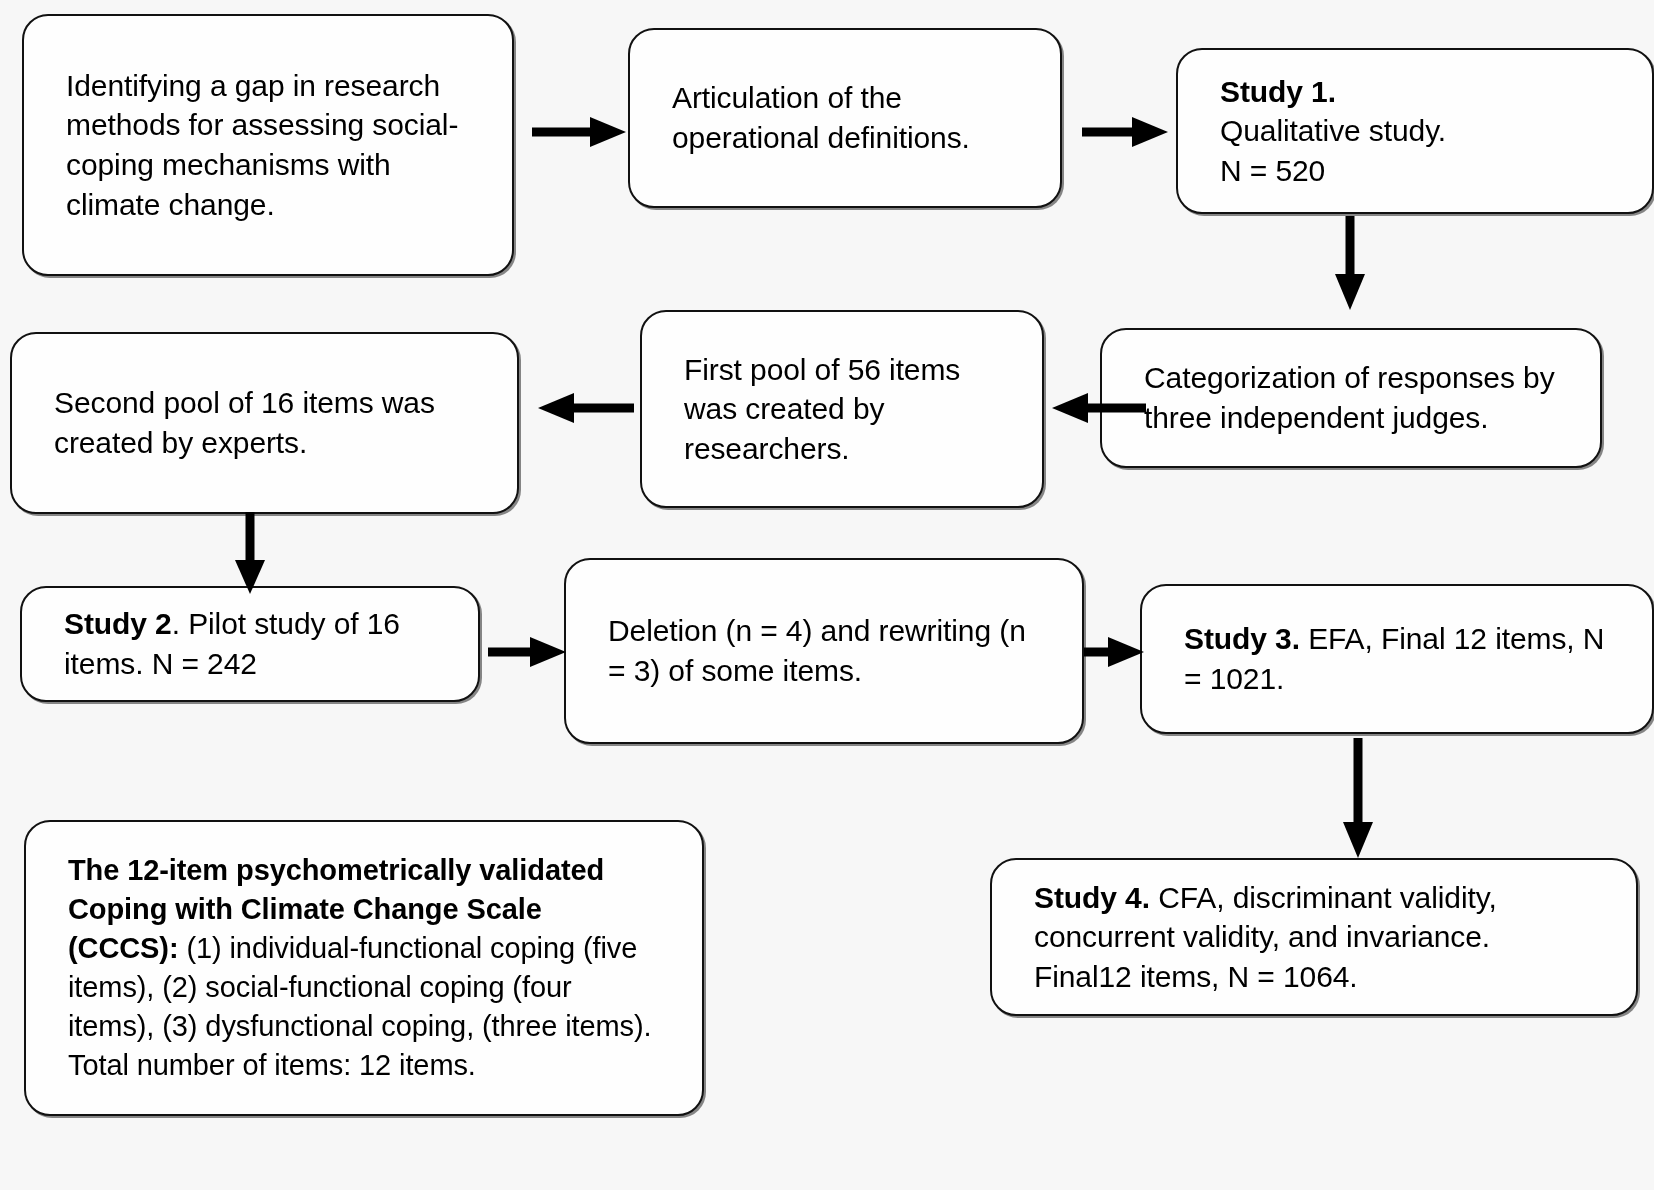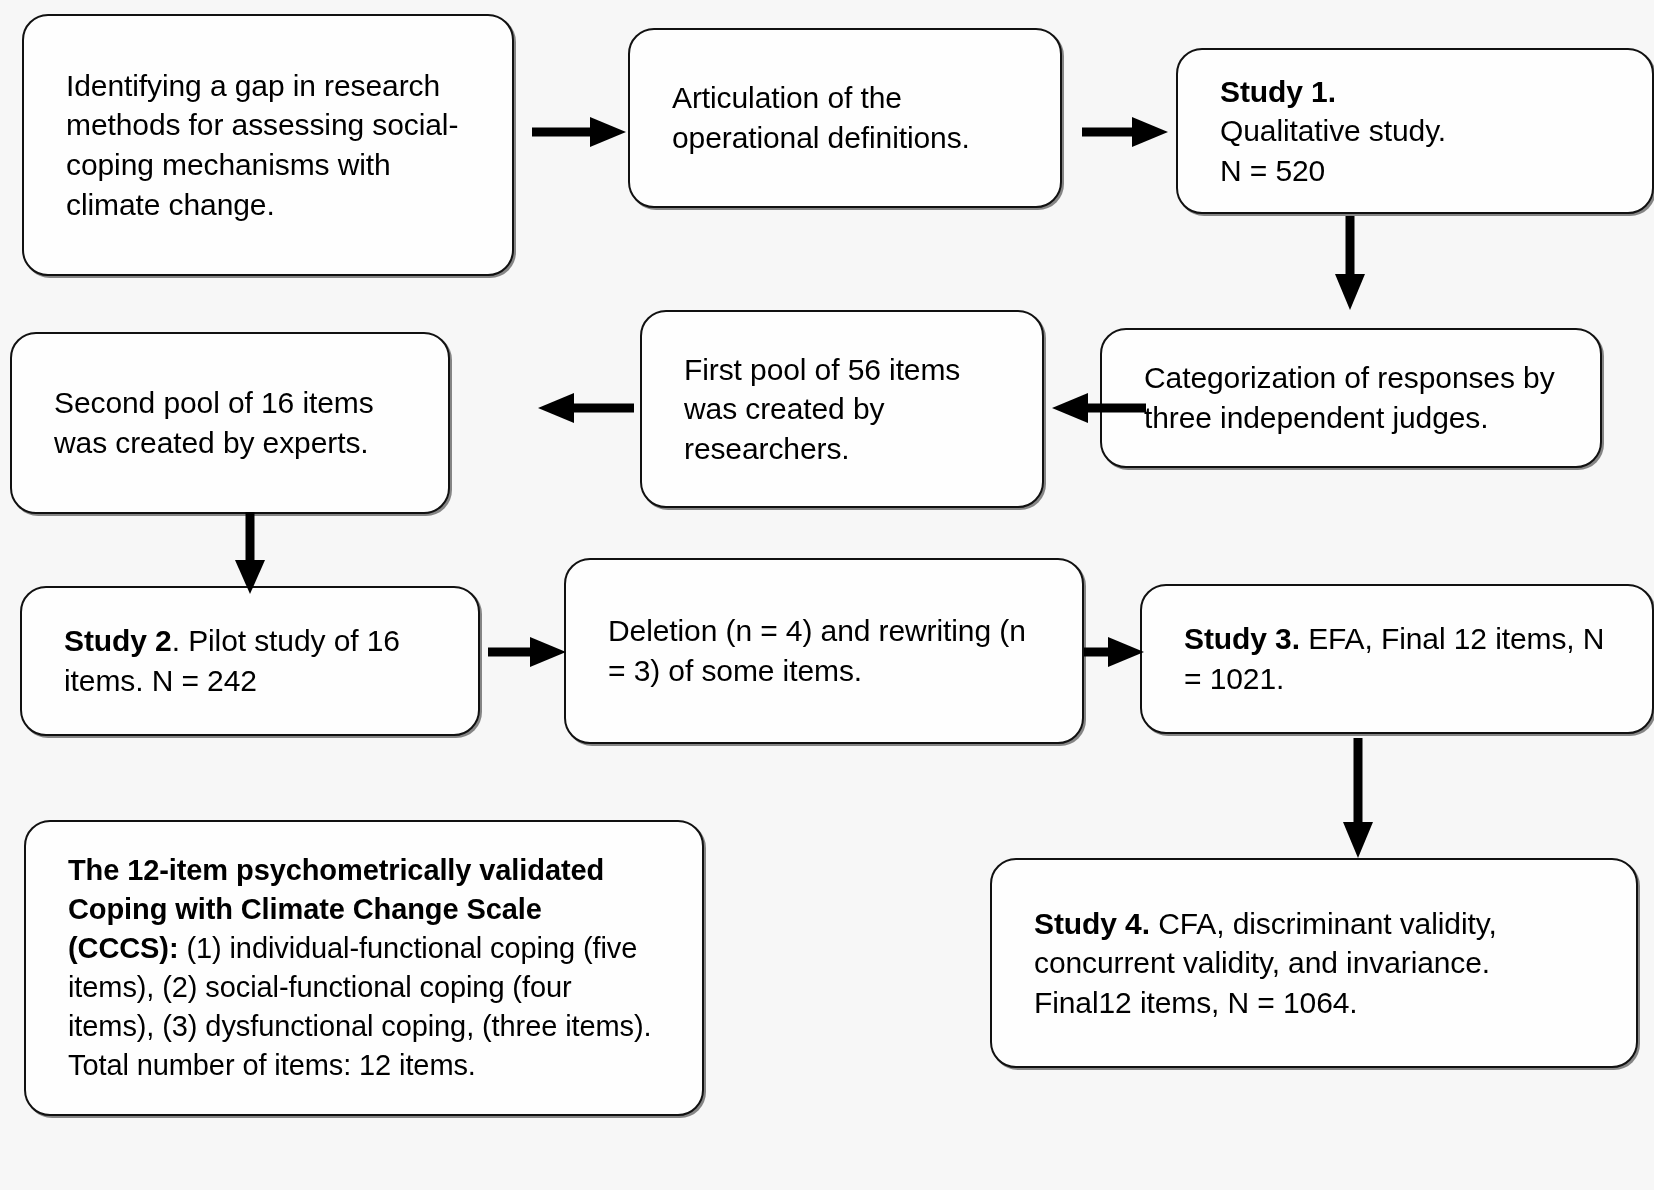--- a/index.html
+++ b/index.html
@@ -68,25 +68,25 @@
   </div>
 
   <div class="node" style="left:1100px; top:312px; width:502px; height:140px;margin-top:16px;">
     <div class="txt">Categorization of responses by three independent judges.</div>
   </div>
 
   <div class="node" style="left:640px; top:310px; width:404px; height:198px;">
     <div class="txt">First pool of 56 items was created by researchers.</div>
   </div>
 
-  <div class="node" style="left:10px; top:332px; width:440px; height:182px;">
+  <div class="node" style="left:10px; top:332px; width:509px; height:182px;">
     <div class="txt">Second pool of 16 items was created by experts.</div>
   </div>
 
-  <div class="node" style="left:20px; top:586px; width:460px; height:150px;">
+  <div class="node" style="left:20px; top:586px; width:460px; height:116px;">
     <div class="txt">
       <span class="b">Study 2</span><span>. Pilot study of 16 items. N = 242</span>
     </div>
   </div>
 
   <div class="node" style="left:564px; top:558px; width:520px; height:186px;">
     <div class="txt">Deletion (n = 4) and rewriting (n = 3) of some items.</div>
   </div>
 
   <div class="node" style="left:1140px; top:584px; width:514px; height:150px;">
@@ -95,21 +95,21 @@
     </div>
   </div>
 
   <div class="node" style="left:24px; top:820px; width:680px; height:296px;">
     <div class="txt" style="font-size:29px; line-height:1.34;">
       <span class="b">The 12-item psychometrically validated Coping with Climate Change Scale (CCCS):</span>
       <span>(1) individual-functional coping (five items), (2) social-functional coping (four items), (3) dysfunctional coping, (three items). Total number of items: 12 items.</span>
     </div>
   </div>
 
-  <div class="node" style="left:990px; top:858px; width:648px; height:210px;">
+  <div class="node" style="left:990px; top:858px; width:648px; height:158px;">
     <div class="txt">
       <span class="b">Study 4.</span><span> CFA, discriminant validity, concurrent validity, and invariance. Final12 items, N = 1064.</span>
     </div>
   </div>
 
   <div class="arrow" style="left:530px; top:114px;">
     <svg width="100" height="36" viewBox="0 0 100 36">
       <line x1="2" y1="18" x2="66" y2="18" stroke="#000" stroke-width="9"></line>
       <polygon points="60,3 96,18 60,33" fill="#000"></polygon>
     </svg>

